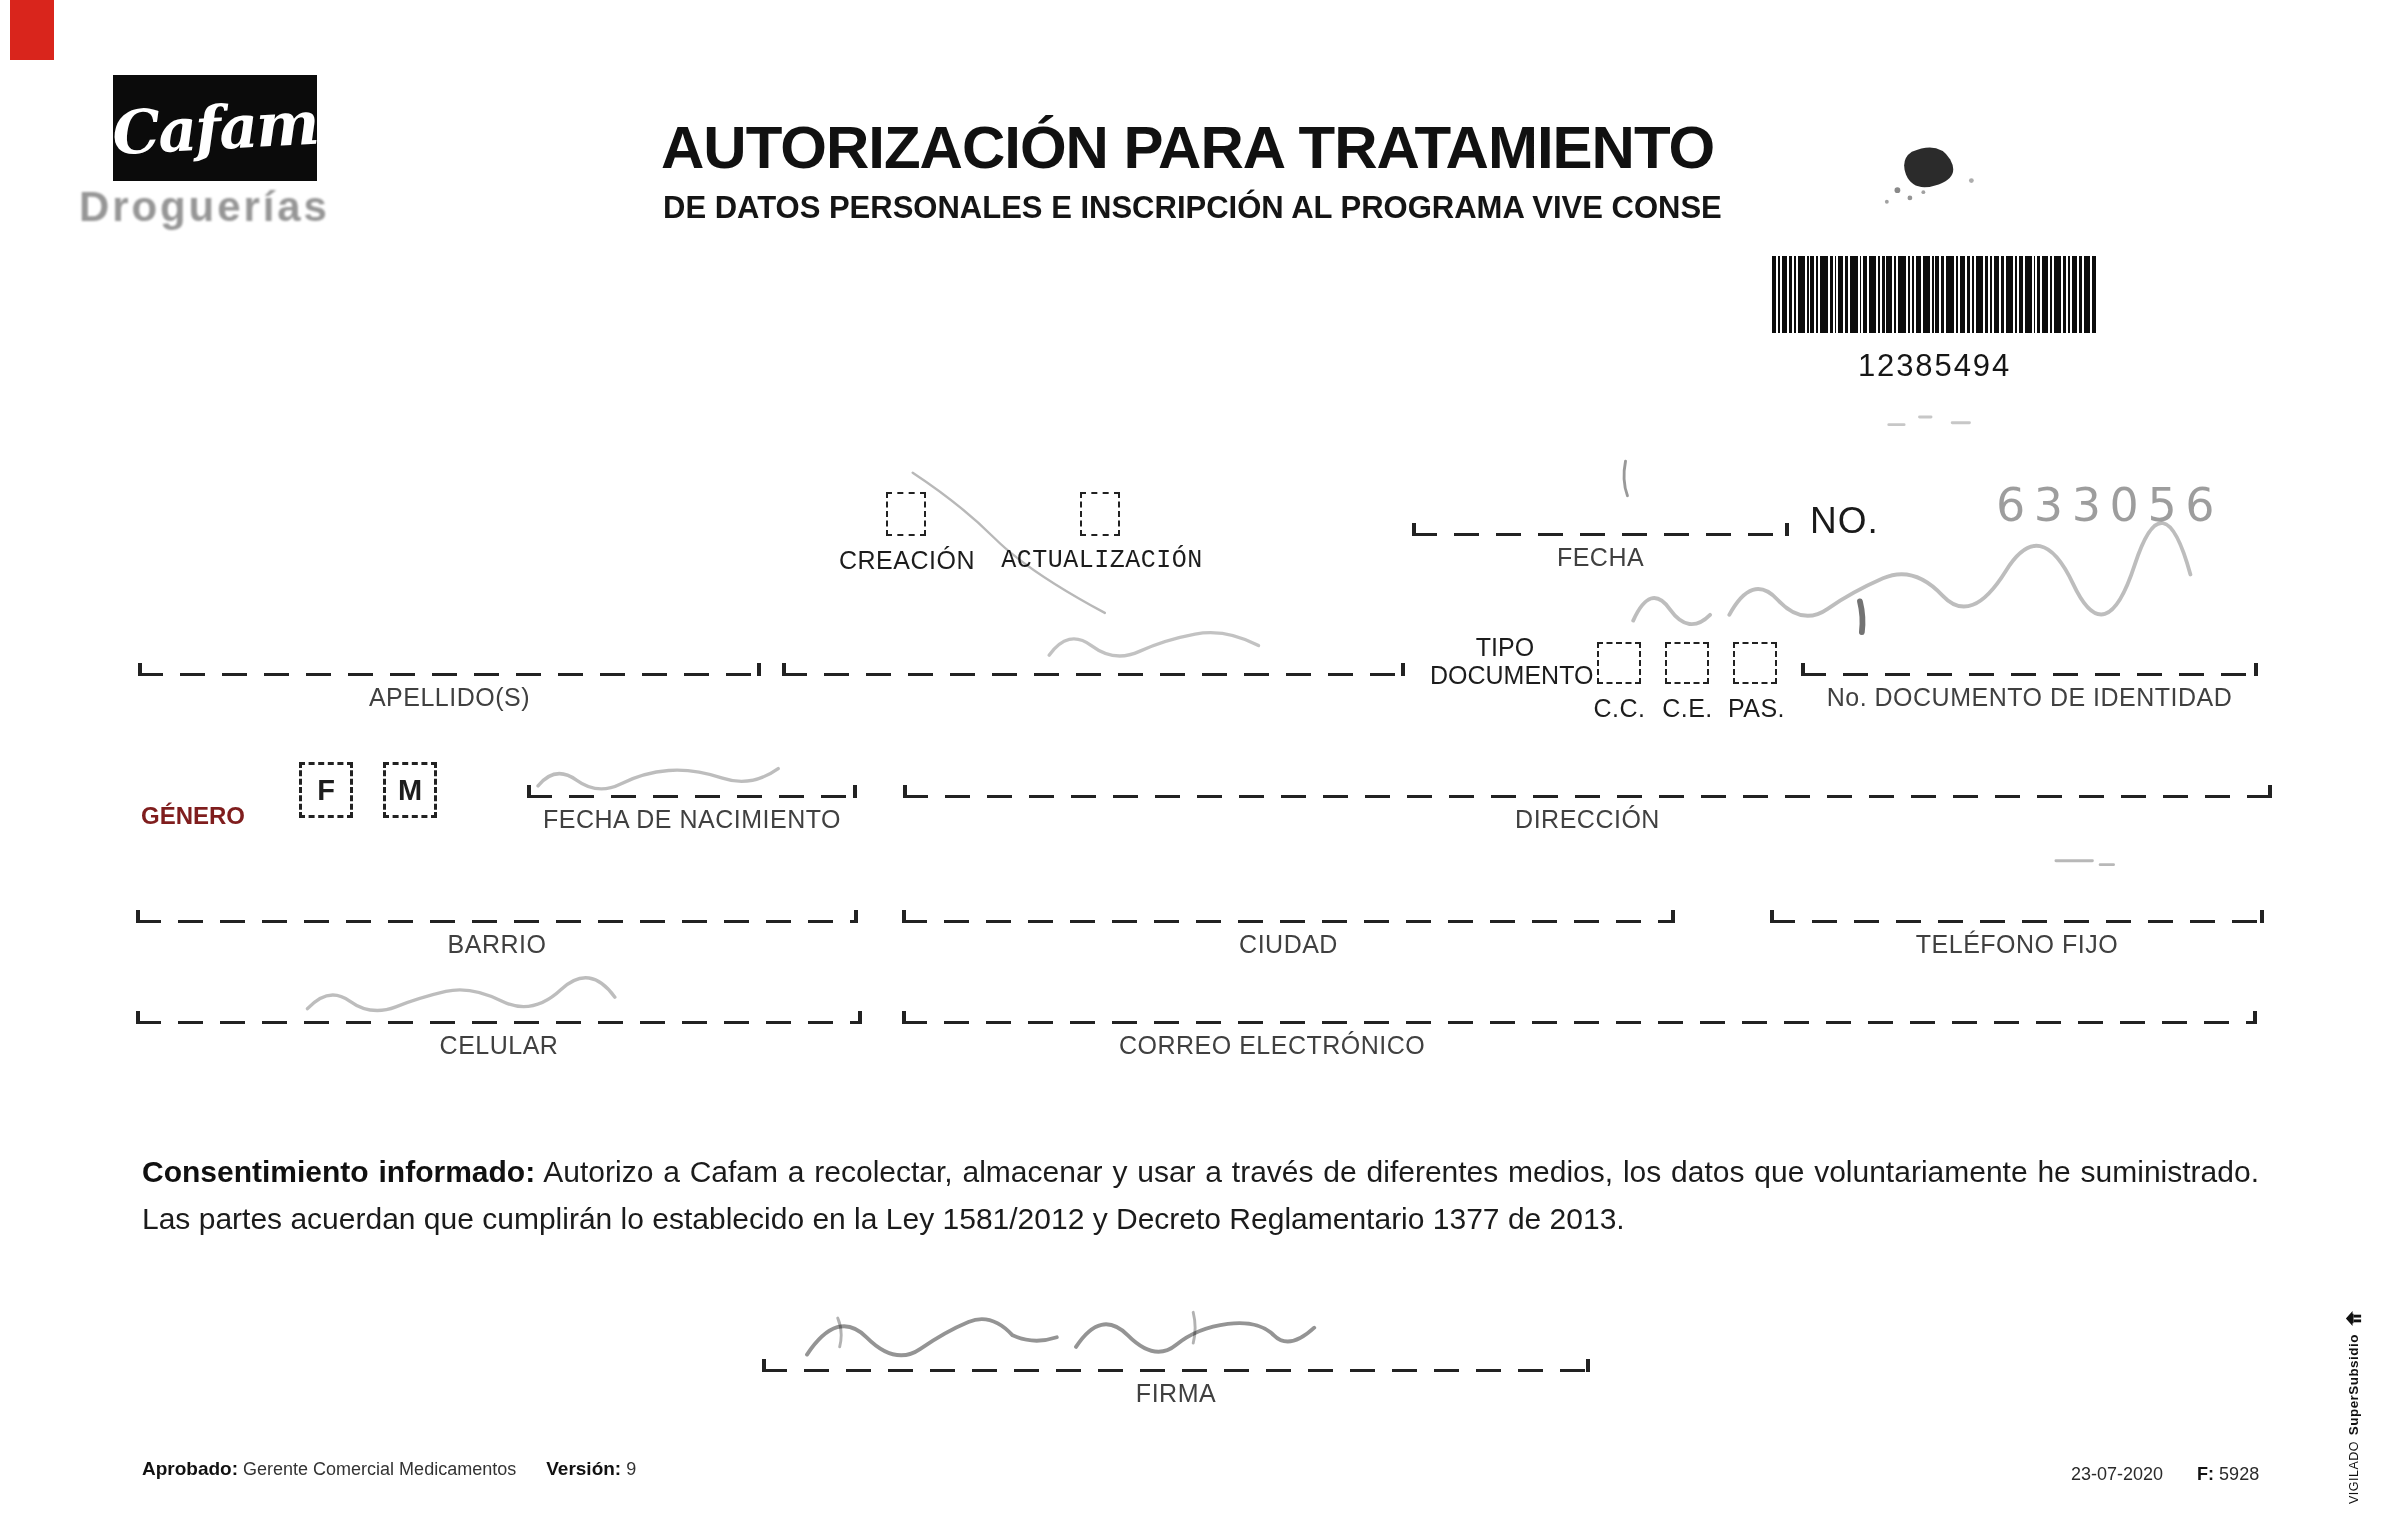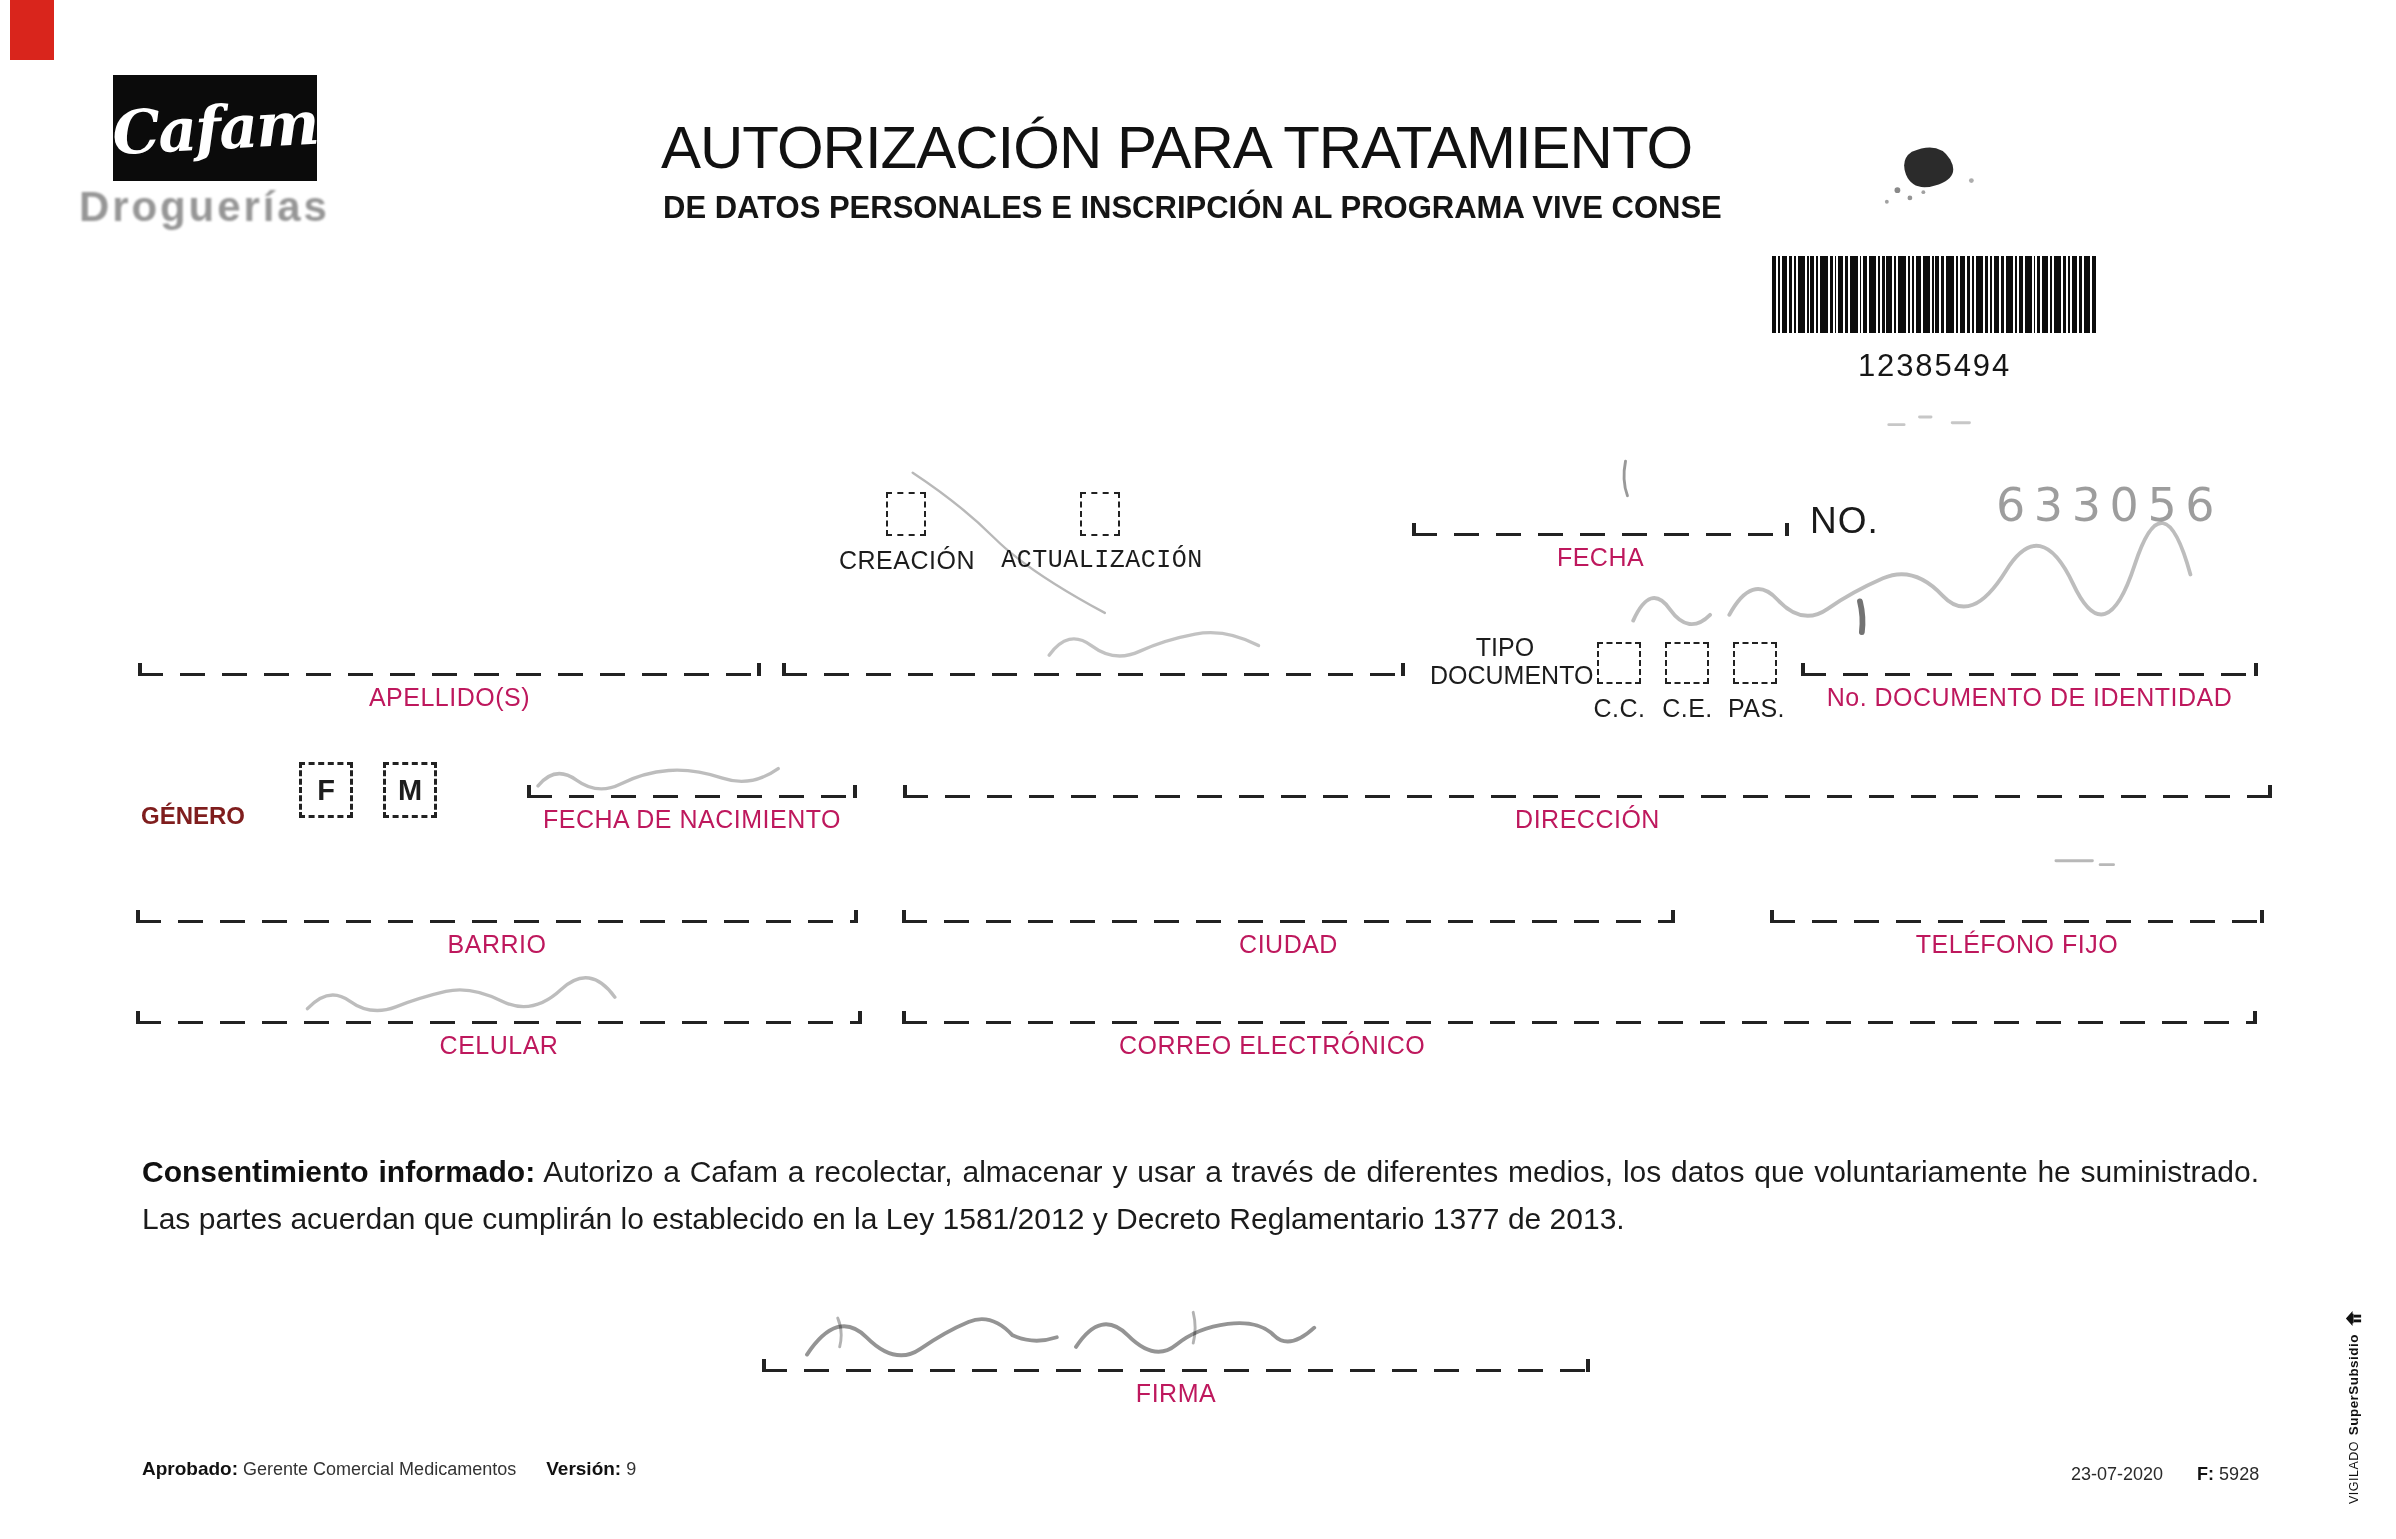--- a/index.html
+++ b/index.html
@@ -19,21 +19,21 @@
     width:100%; height:100%; display:flex; align-items:center; justify-content:center;
     color:#fff; font-family:"DejaVu Serif", serif; font-style:italic; font-weight:bold;
     font-size:60px; transform:rotate(-3deg); letter-spacing:-1.9px;
   }
   .logo-sub {
     left:79px; top:183px; font-size:42px; font-weight:bold; color:#7c7c7c;
     letter-spacing:2.9px; filter:blur(1.3px); opacity:.8;
   }
 
   
-  .title { left:661px; top:113px; font-size:60px; font-weight:normal; letter-spacing:-1px; color:#111; }
+  .title { left:661px; top:113px; font-size:60px; font-weight:bold; letter-spacing:-1px; color:#111; }
   .subtitle { left:663px; top:190px; font-size:31px; font-weight:bold; color:#151515; }
 
   
   .barcode { left:1772px; top:256px; }
   .barcode-num { left:1772px; top:348px; width:325px; text-align:center; font-size:31px; letter-spacing:1.9px; color:#161616; }
 
   
   .statement { left:142px; top:519px; font-size:31px; font-weight:bold; line-height:1.42; color:#141414; }
 
   
@@ -48,21 +48,21 @@
   .field { position:absolute; }
   .dline { position:relative; height:13.4px; }
   .dline .stroke {
     position:absolute; left:0; right:0; bottom:0; height:3.8px;
     background:repeating-linear-gradient(90deg,#222 0 25px,transparent 25px 42px);
   }
   .dline::before, .dline::after {
     content:""; position:absolute; bottom:0; width:3.8px; height:13.4px; background:#222;
   }
   .dline::before { left:0; } .dline::after { right:0; }
-  .flabel { margin-top:6.7px; text-align:center; font-size:25px; letter-spacing:0.5px; color:#be185d; }
+  .flabel { margin-top:6.7px; text-align:center; font-size:25px; letter-spacing:0.5px; color:#404040; }
   .flabel-left { text-align:left; }
 
   .no-label { left:1810px; top:500px; font-size:37px; color:#1a1a1a; letter-spacing:1px;text-align:right; }
   .no-value {
     left:1996px; top:478px; font-size:46px; letter-spacing:8.6px; color:#000;
     opacity:.38; filter:blur(0.6px); font-family:"DejaVu Sans", sans-serif;
   }
 
   .tipo-doc { left:1430px; top:634px; width:150px; text-align:center; font-size:25px; line-height:1.1; color:#1c1c1c; }
   .genero-label { left:141px; top:802px; font-size:24px; font-weight:bold; color:#7f1d1d; }

